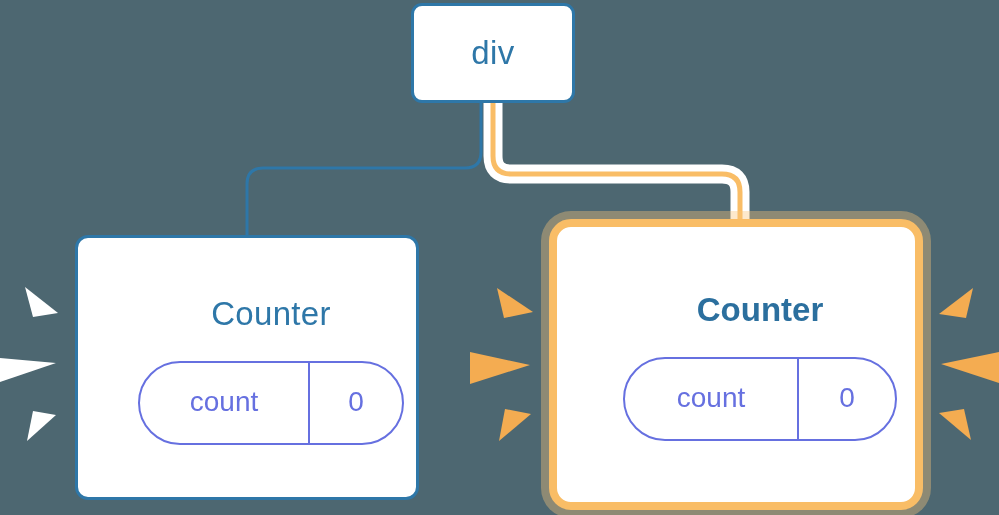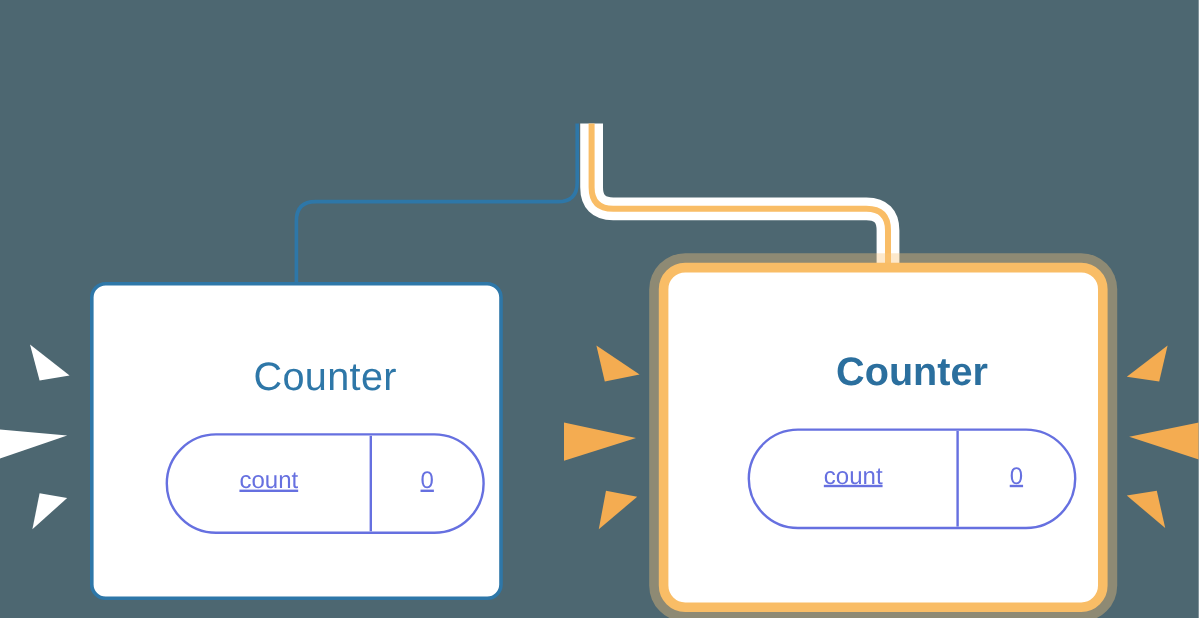--- a/index.html
+++ b/index.html
@@ -114,22 +114,21 @@
     height: 84px;
     box-sizing: border-box;
     overflow: hidden;
     background: #ffffff;
   }
   .pill-key, .pill-val {
     display: flex;
     align-items: center;
     justify-content: center;
     color: #6670e0;
-    font-size: 20px;
-    text-decoration: underline;
+    font-size: 28px;
   }
   .pill-key {
     width: 168px;
     padding-bottom: 2px;
   }
   .pill-val {
     width: 92px;
     border-left: 2px solid #6670e0;
     padding-bottom: 2px;
   }
@@ -164,20 +163,23 @@
       <polygon points="499,441 531,414 505,409" fill="#f4ac51"></polygon>
     </g>
 
     <g>
       <polygon points="973,288 939,314 966,318" fill="#f4ac51"></polygon>
       <polygon points="999,352 941,364 999,383" fill="#f4ac51"></polygon>
       <polygon points="971,440 939,413 964,409" fill="#f4ac51"></polygon>
     </g>
   </svg>
 
+  <div class="node node-div">
+    <span class="node-title-div">div</span>
+  </div>
 
   <div class="node node-counter">
     <div class="node-inner">
       <div class="node-title">Counter</div>
       <div class="pill">
         <div class="pill-key">count</div>
         <div class="pill-val">0</div>
       </div>
     </div>
   </div>

